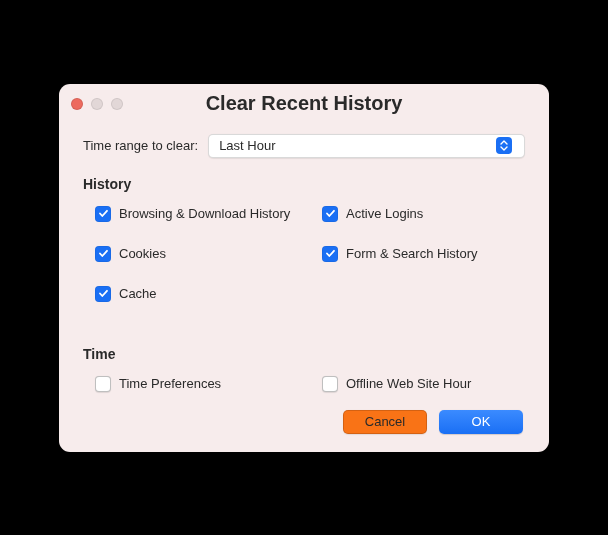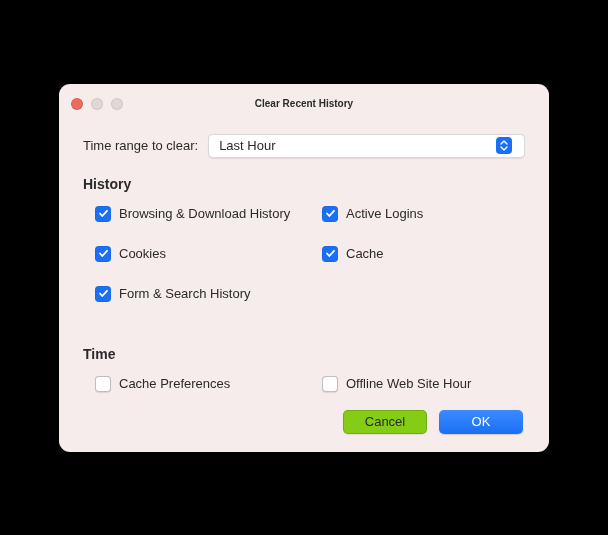--- a/index.html
+++ b/index.html
@@ -41,21 +41,21 @@
       border-radius: 50%;
     }
     .light.red { background: #ed6a5e; border: 0.5px solid rgba(0,0,0,0.1); }
     .light.gray { background: #e2d7d7; border: 0.5px solid rgba(0,0,0,0.08); }
     .title {
       position: absolute;
       left: 0;
       right: 0;
       text-align: center;
       font-weight: 700;
-      font-size: 10px;
+      font-size: 20px;
       color: #2a2a2a;
     }
     .content {
       padding: 10px 24px 18px 24px;
     }
     .row-range {
       display: flex;
       align-items: center;
       gap: 10px;
       margin-bottom: 18px;
@@ -151,21 +151,21 @@
       border-radius: 5px;
       font-size: 13px;
       display: inline-flex;
       align-items: center;
       justify-content: center;
       padding: 0 16px;
       border: none;
       cursor: pointer;
     }
     .btn.cancel {
-      background: #84cc16;
+      background: #f97316;
       color: #2a2a2a;
       border: 0.5px solid rgba(0,0,0,0.15);
       box-shadow: 0 0.5px 1px rgba(0,0,0,0.08);
     }
     .btn.ok {
       background: linear-gradient(#3b8bff, #1a6ff4);
       color: #fff;
       box-shadow: 0 0.5px 1px rgba(0,0,0,0.15);
     }
   </style>
@@ -229,42 +229,42 @@
           </span>
           <span class="cb-label">Cookies</span>
         </div>
 
         <div class="cb-row">
           <span class="cb checked">
             <svg width="11" height="11" viewBox="0 0 11 11">
                 <path d="M2 5.5 L4.3 8 L9 2.8" stroke="#fff" stroke-width="1.8" fill="none" stroke-linecap="round" stroke-linejoin="round"></path>
               </svg>
           </span>
+          <span class="cb-label">Form &amp; Search History</span>
+        </div>
+
+        <div class="cb-row">
+          <span class="cb checked">
+            <svg width="11" height="11" viewBox="0 0 11 11">
+                <path d="M2 5.5 L4.3 8 L9 2.8" stroke="#fff" stroke-width="1.8" fill="none" stroke-linecap="round" stroke-linejoin="round"></path>
+              </svg>
+          </span>
           <span class="cb-label">Cache</span>
-        </div>
-
-        <div class="cb-row">
-          <span class="cb checked">
-            <svg width="11" height="11" viewBox="0 0 11 11">
-                <path d="M2 5.5 L4.3 8 L9 2.8" stroke="#fff" stroke-width="1.8" fill="none" stroke-linecap="round" stroke-linejoin="round"></path>
-              </svg>
-          </span>
-          <span class="cb-label">Form &amp; Search History</span>
         </div>
 
       </div>
     </div>
 
     <div class="data-section">
       <div class="section-title">Time</div>
       <div class="grid">
 
         <div class="cb-row">
           <span class="cb unchecked"></span>
-          <span class="cb-label">Cache Preferences</span>
+          <span class="cb-label">Time Preferences</span>
         </div>
 
         <div class="cb-row">
           <span class="cb unchecked"></span>
           <span class="cb-label">Offline Web Site Hour</span>
         </div>
 
       </div>
     </div>
 

